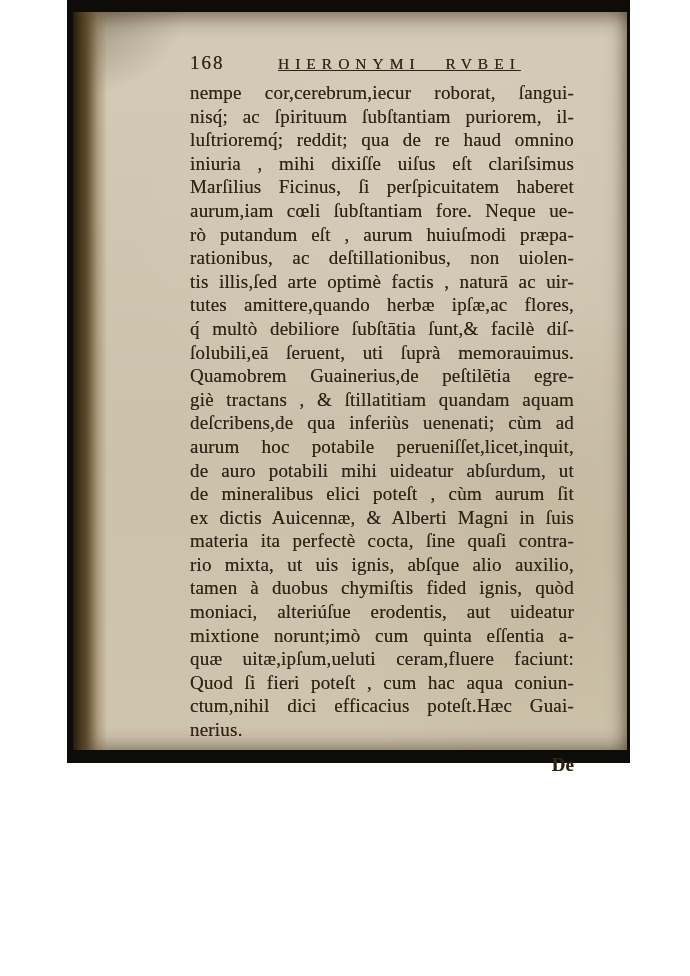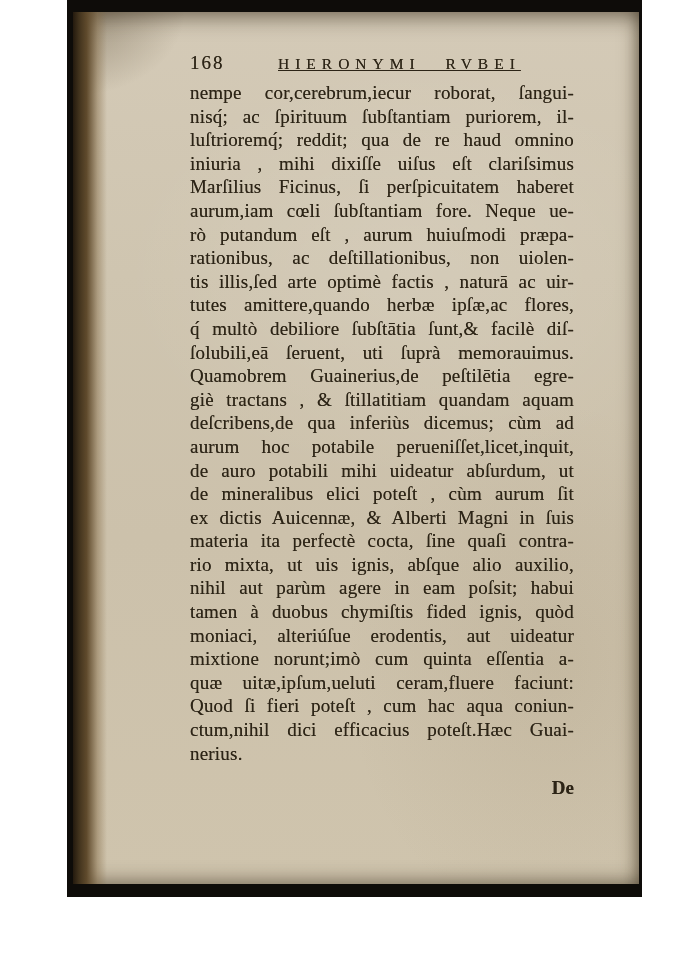--- a/index.html
+++ b/index.html
@@ -9,23 +9,22 @@
     height: 976px;
     overflow: hidden;
     background: var(--backdrop, #ffffff);
     font-family: "Liberation Serif", "DejaVu Serif", serif;
   }
   .scan {
     position: absolute;
     left: 67px;
     top: 0;
     width: 563px;
-    height: 897px;
+    height: 763px;
     background: var(--frame, #0e0c09);
-    padding-left: 12px;
   }
   .page {
     position: absolute;
     left: 6px;
     top: 12px;
     right: 3px;
     bottom: 13px;
     background:
       radial-gradient(160px 120px at 0% 0%, rgba(62,48,26,0.38), rgba(62,48,26,0) 70%),
       radial-gradient(420px 300px at 60% 30%, rgba(255,255,255,0.10), rgba(255,255,255,0) 70%),
@@ -126,28 +125,27 @@
           <div class="line">Marſilius Ficinus, ſi perſpicuitatem haberet</div>
           <div class="line">aurum,iam cœli ſubſtantiam fore. Neque ue-</div>
           <div class="line">rò putandum eſt , aurum huiuſmodi præpa-</div>
           <div class="line">rationibus, ac deſtillationibus, non uiolen-</div>
           <div class="line">tis illis,ſed arte optimè factis , naturā ac uir-</div>
           <div class="line">tutes amittere,quando herbæ ipſæ,ac flores,</div>
           <div class="line">q́ multò debiliore ſubſtātia ſunt,&amp; facilè diſ-</div>
           <div class="line">ſolubili,eā ſeruent, uti ſuprà memorauimus.</div>
           <div class="line">Quamobrem Guainerius,de peſtilētia egre-</div>
           <div class="line">giè tractans , &amp; ſtillatitiam quandam aquam</div>
-          <div class="line">deſcribens,de qua inferiùs dicemus; cùm ad</div>
+          <div class="line">deſcribens,de qua inferiùs uenenati; cùm ad</div>
           <div class="line">aurum hoc potabile perueniſſet,licet,inquit,</div>
           <div class="line">de auro potabili mihi uideatur abſurdum, ut</div>
           <div class="line">de mineralibus elici poteſt , cùm aurum ſit</div>
           <div class="line">ex dictis Auicennæ, &amp; Alberti Magni in ſuis</div>
           <div class="line">materia ita perfectè cocta, ſine quaſi contra-</div>
           <div class="line">rio mixta, ut uis ignis, abſque alio auxilio,</div>
-          <div class="line">nihil aut parùm agere in eam poſsit; habui</div>
           <div class="line">tamen à duobus chymiſtis fided ignis, quòd</div>
           <div class="line">moniaci, alteriúſue erodentis, aut uideatur</div>
           <div class="line">mixtione norunt;imò cum quinta eſſentia a-</div>
           <div class="line">quæ uitæ,ipſum,ueluti ceram,fluere faciunt:</div>
           <div class="line">Quod ſi fieri poteſt , cum hac aqua coniun-</div>
           <div class="line">ctum,nihil dici efficacius poteſt.Hæc Guai-</div>
           <div class="line last">nerius.</div>
         </div>
       <div class="catchword-row">
         <span class="catchword">De</span>

